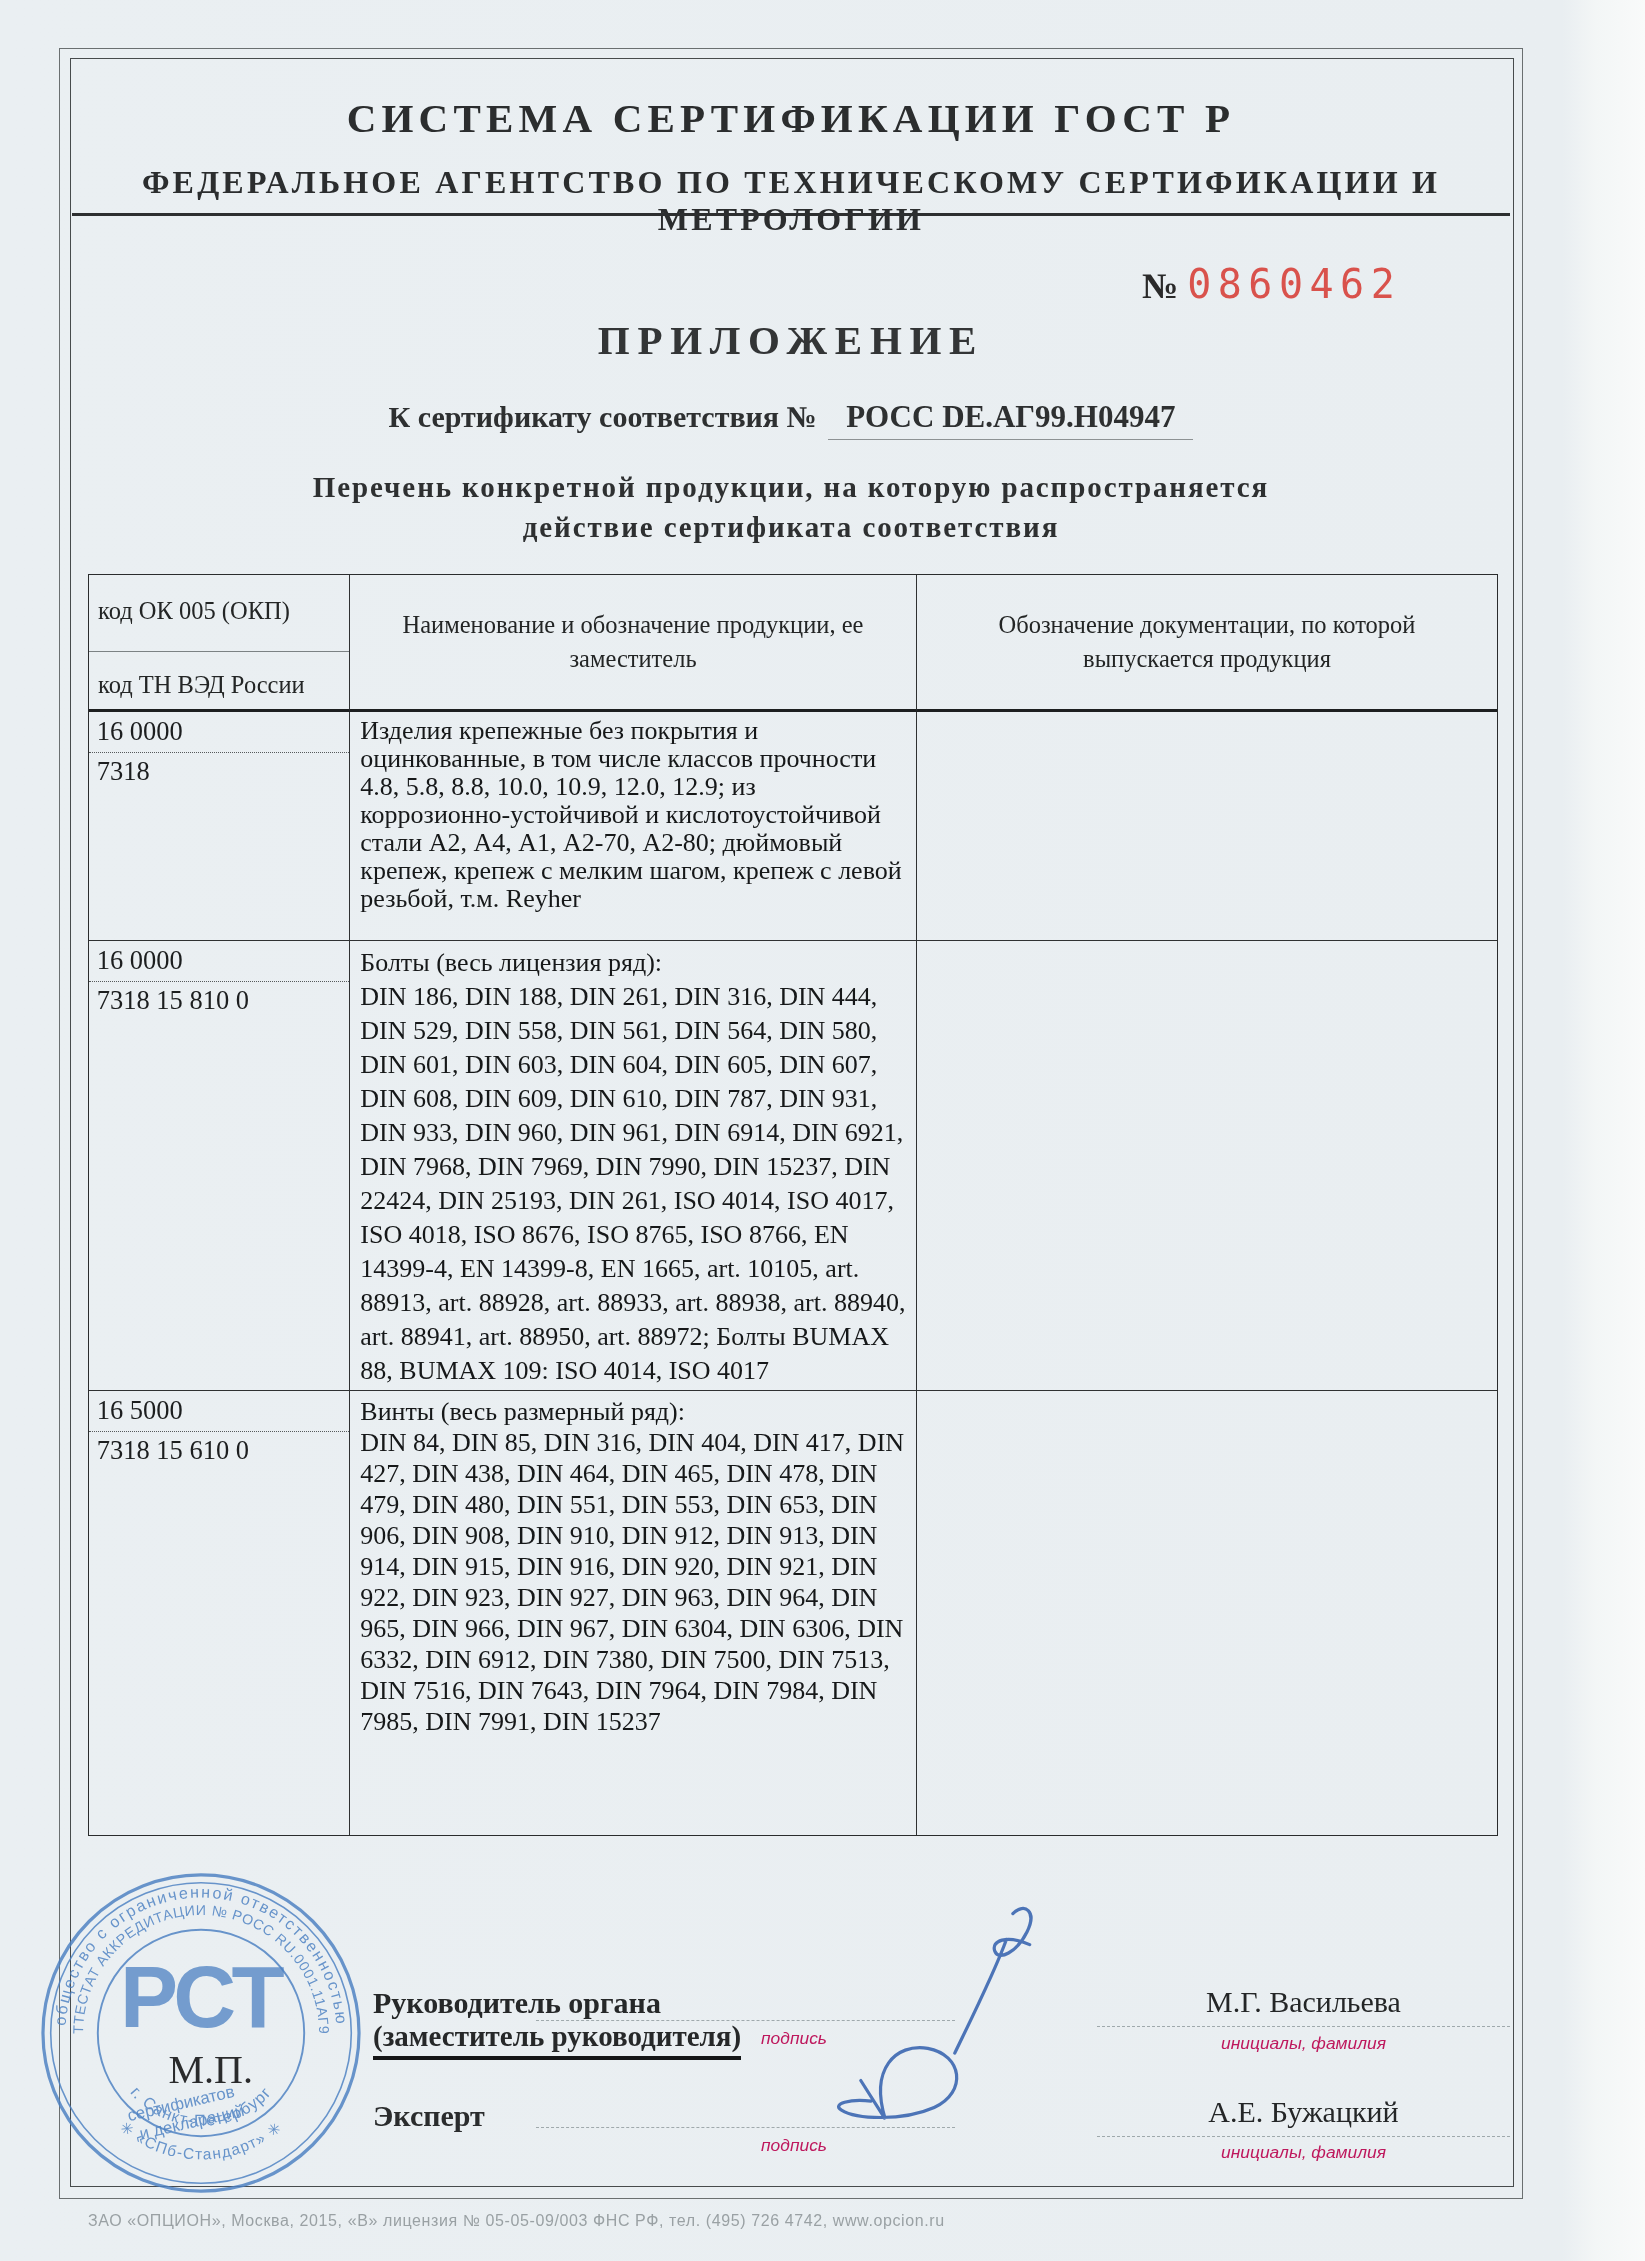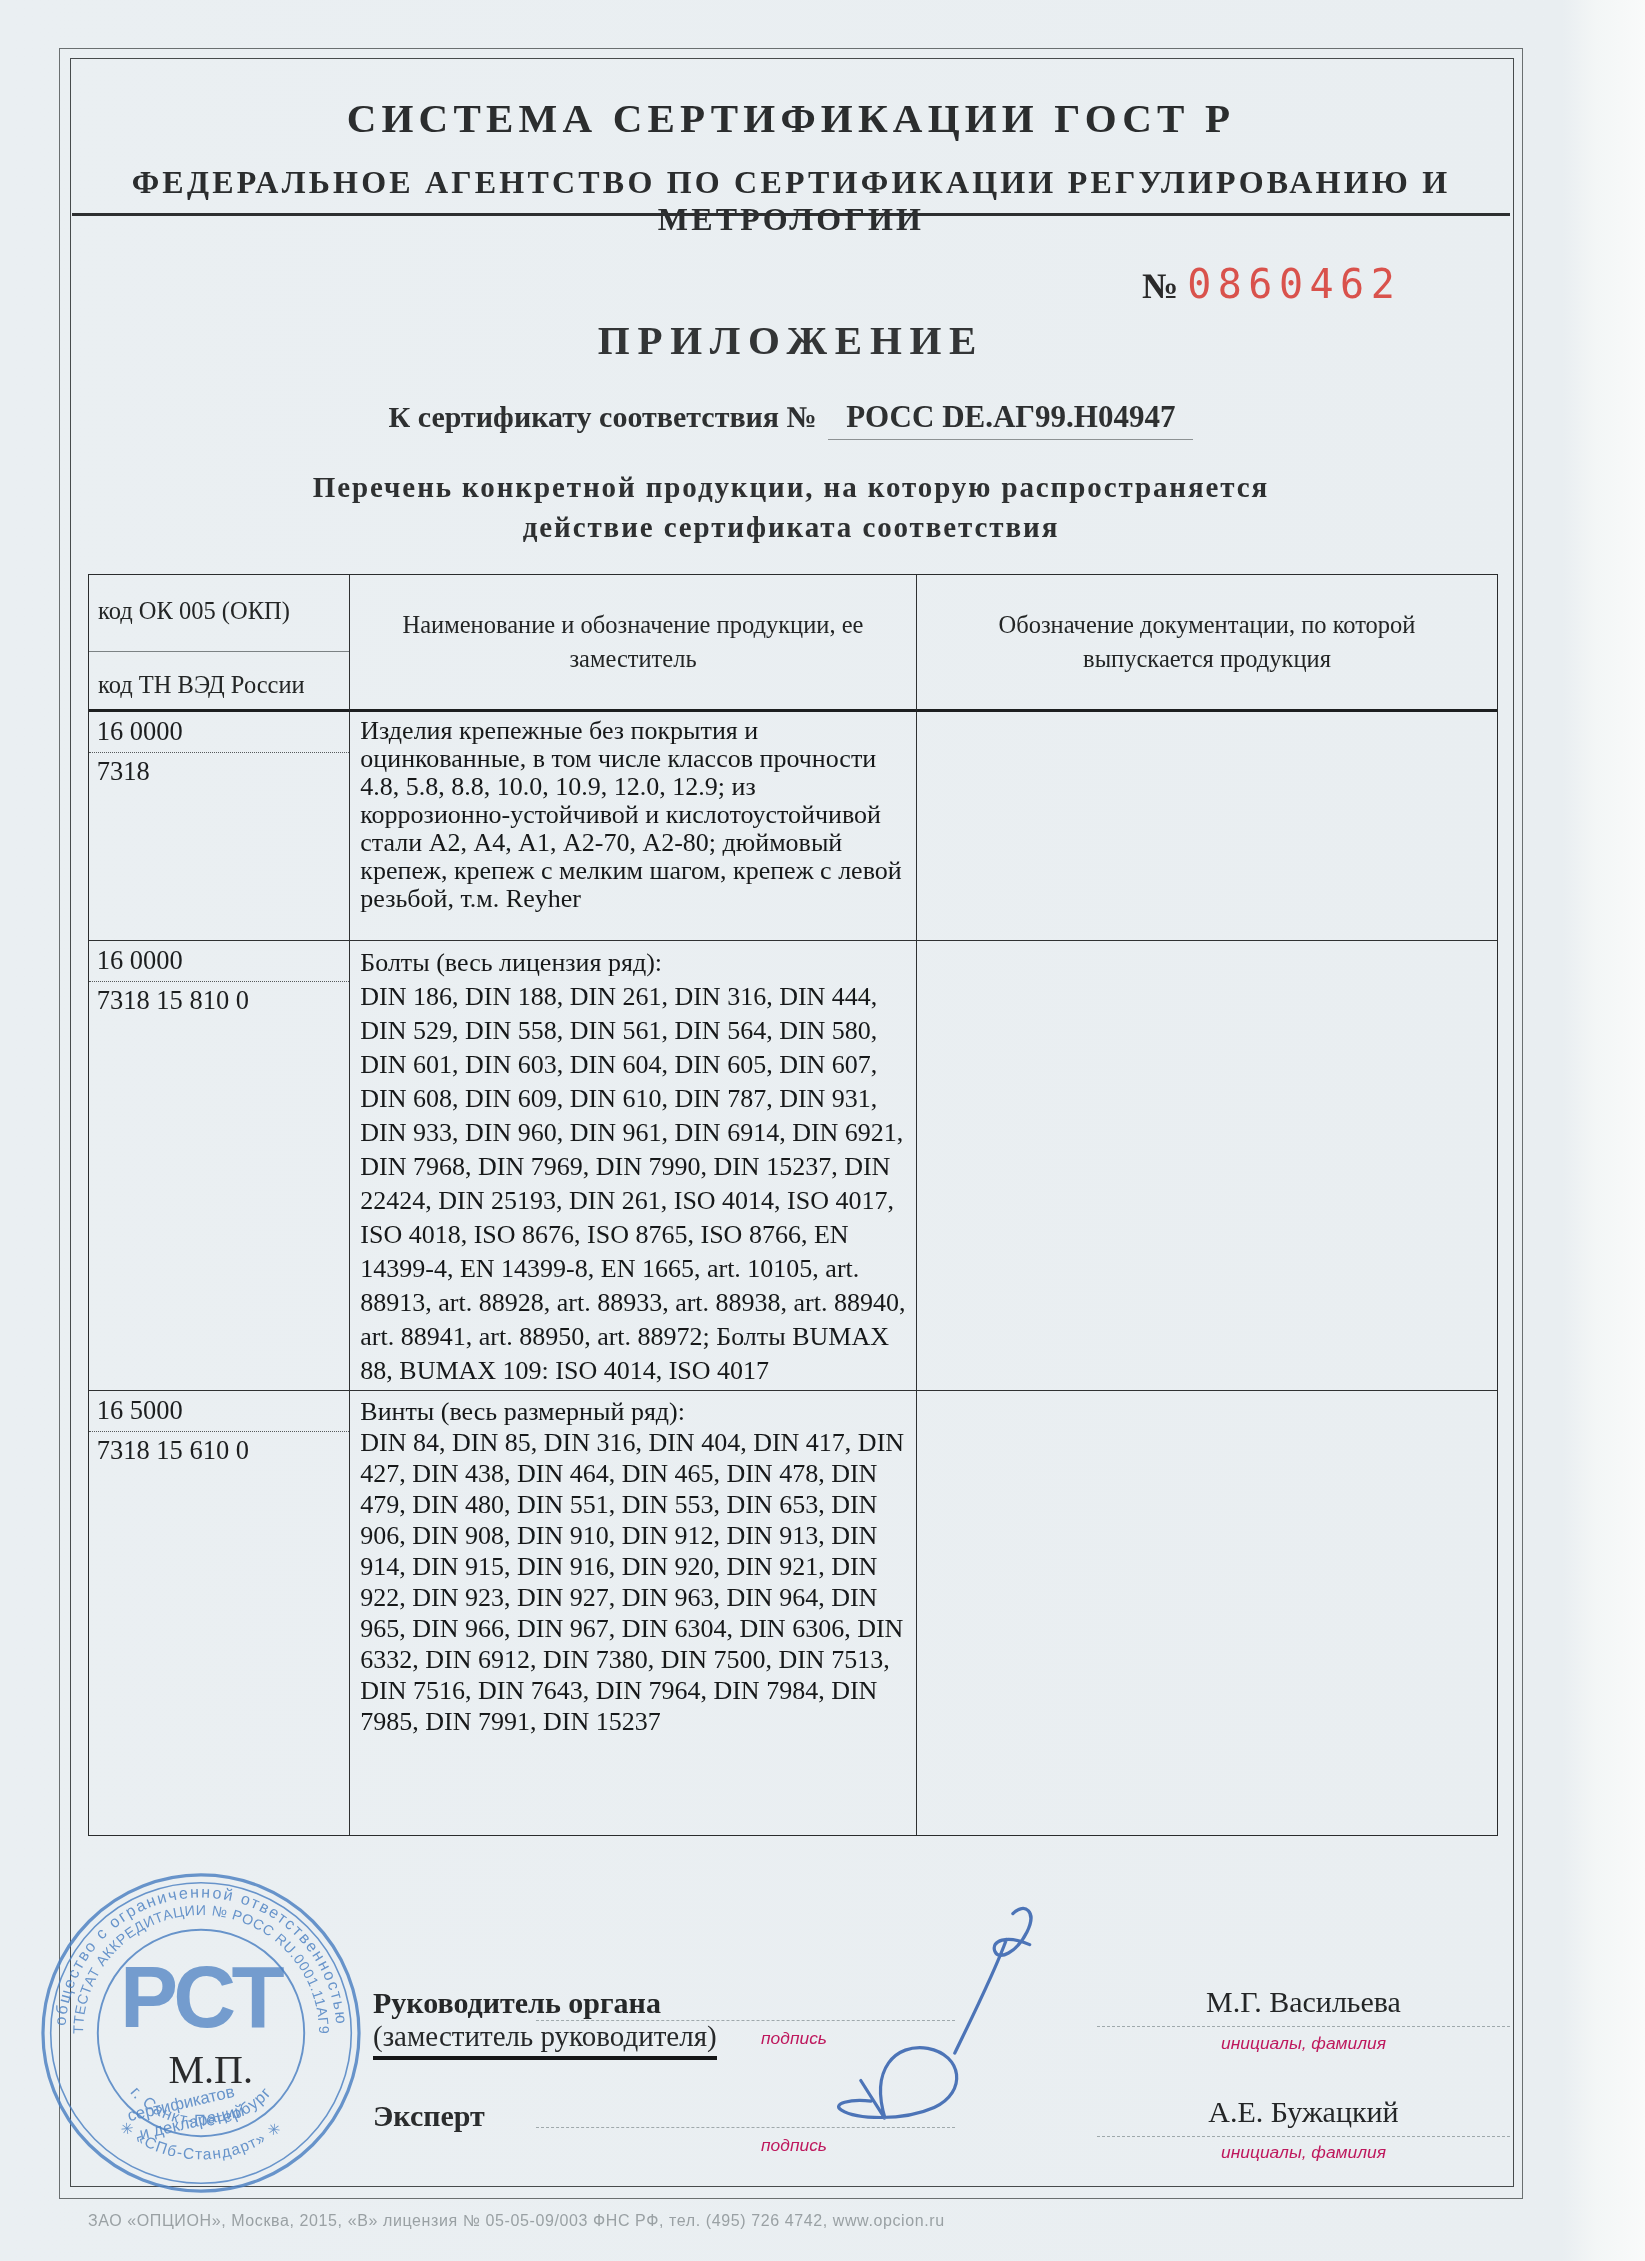--- a/index.html
+++ b/index.html
@@ -42,21 +42,21 @@
   .code-bot{font-size:26.5px;padding:0 7.7px;color:#1c1e1f;}
   .name-cell{padding:5.2px 9px 3.9px 10.3px;font-size:26px;color:#161819;}
   .lh44{line-height:28px;}
   .lh53{line-height:34px;}
   .lh48{line-height:31px;}
   
   .stamp-svg{left:32px;top:1864px;}
   
   .role-wrap{left:373px;top:1986px;width:413px;}
   .role-l1{font-size:30px;font-weight:700;color:#262829;white-space:nowrap;}
-  .role-l2{font-size:29px;font-weight:400;color:#262829;border-bottom:4.5px solid #151617;padding-bottom:2.6px;white-space:nowrap;display:inline-block;}
+  .role-l2{font-size:29px;font-weight:700;color:#262829;border-bottom:4.5px solid #151617;padding-bottom:2.6px;white-space:nowrap;display:inline-block;}
   .expert-label{left:373px;top:2099px;font-size:30px;font-weight:700;color:#2a2c2d;}
   .sigline{border-bottom:1.9px dashed #9fa9ac;height:0;}
   .sig1{left:536px;top:2020px;width:419px;}
   .sig2{left:536px;top:2127px;width:419px;}
   .cap{font-family:"Liberation Sans","DejaVu Sans",sans-serif;font-size:17.4px;color:#be185d;text-align:center;font-style:italic;}
   .cap-sig1{left:652px;top:2028px;width:284px;}
   .cap-sig2{left:652px;top:2135px;width:284px;}
   .name1{left:1097px;top:1985px;width:413px;text-align:center;font-size:30px;color:#242627;}
   .name2{left:1097px;top:2095px;width:413px;text-align:center;font-size:30px;color:#242627;}
   .nameline1{left:1097px;top:2026px;width:413px;}
@@ -68,21 +68,21 @@
   .footer{left:88px;top:2212px;width:1375px;text-align:left;
           font-family:"Liberation Sans","DejaVu Sans",sans-serif;font-size:16px;color:#9aa1a4;letter-spacing:0.6px;}
 </style>
 </head>
 <body>
 
 <div class="abs frame-outer"></div>
 <div class="abs frame-inner"></div>
 
 <div class="abs sys-line">СИСТЕМА СЕРТИФИКАЦИИ ГОСТ Р</div>
-<div class="abs agency-line">ФЕДЕРАЛЬНОЕ АГЕНТСТВО ПО СЕРТИФИКАЦИИ РЕГУЛИРОВАНИЮ И МЕТРОЛОГИИ</div>
+<div class="abs agency-line">ФЕДЕРАЛЬНОЕ АГЕНТСТВО ПО ТЕХНИЧЕСКОМУ СЕРТИФИКАЦИИ И МЕТРОЛОГИИ</div>
 <div class="abs hr-thick"></div>
 
 <div class="abs doc-number">
   <span class="nsign">№</span><span class="nval">0860462</span>
 </div>
 
 <div class="abs title">ПРИЛОЖЕНИЕ</div>
 <div class="abs cert-line">
   <span>К сертификату соответствия №</span><span class="cert-num">РОСС DE.АГ99.Н04947</span>
 </div>

